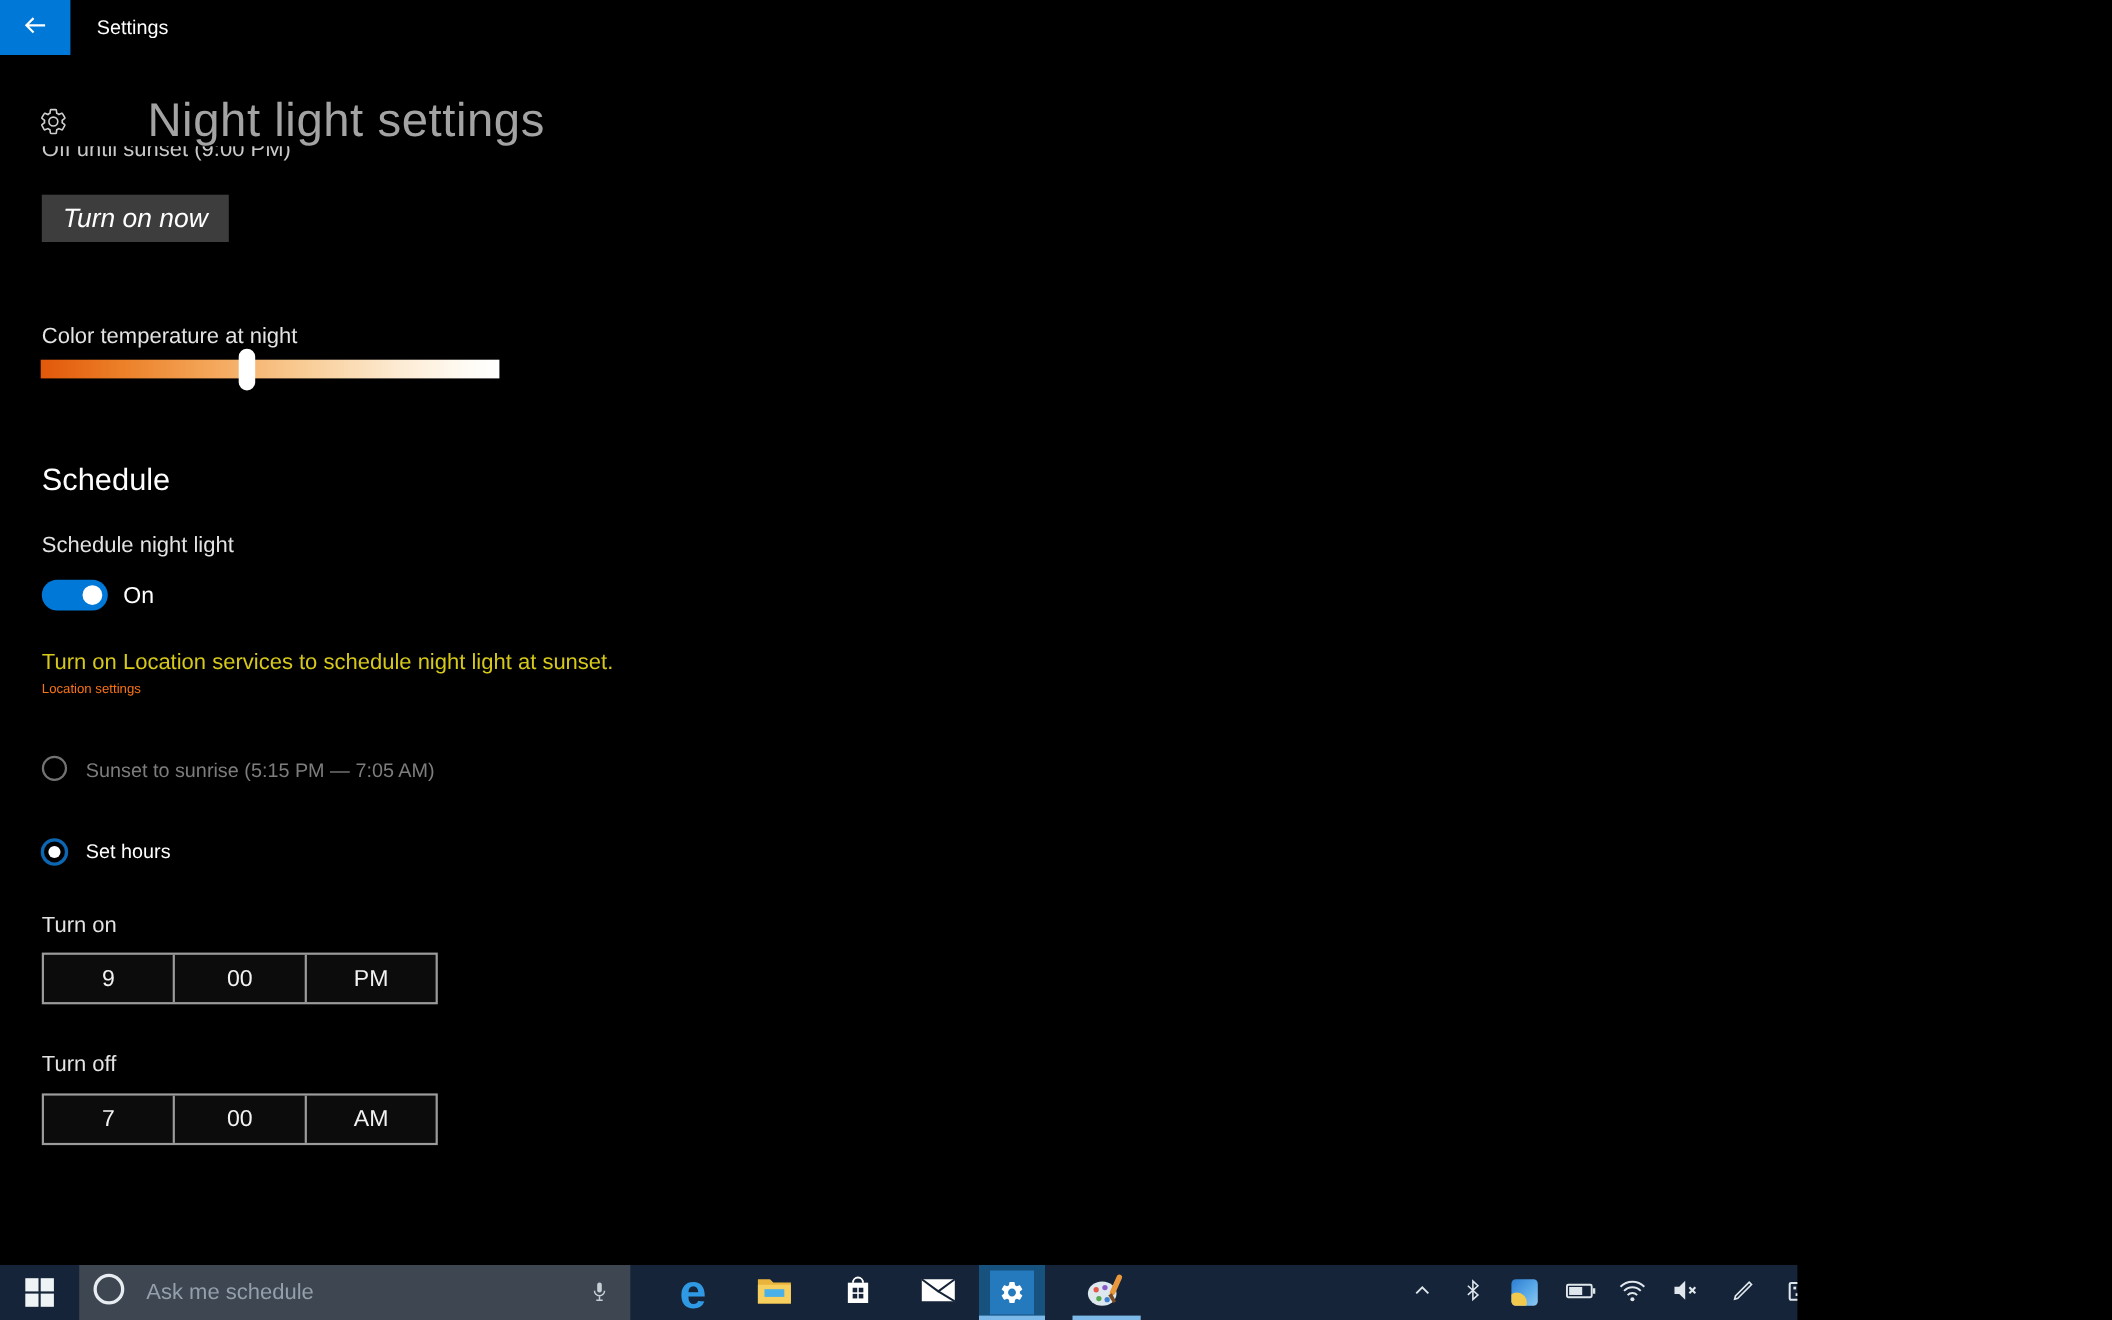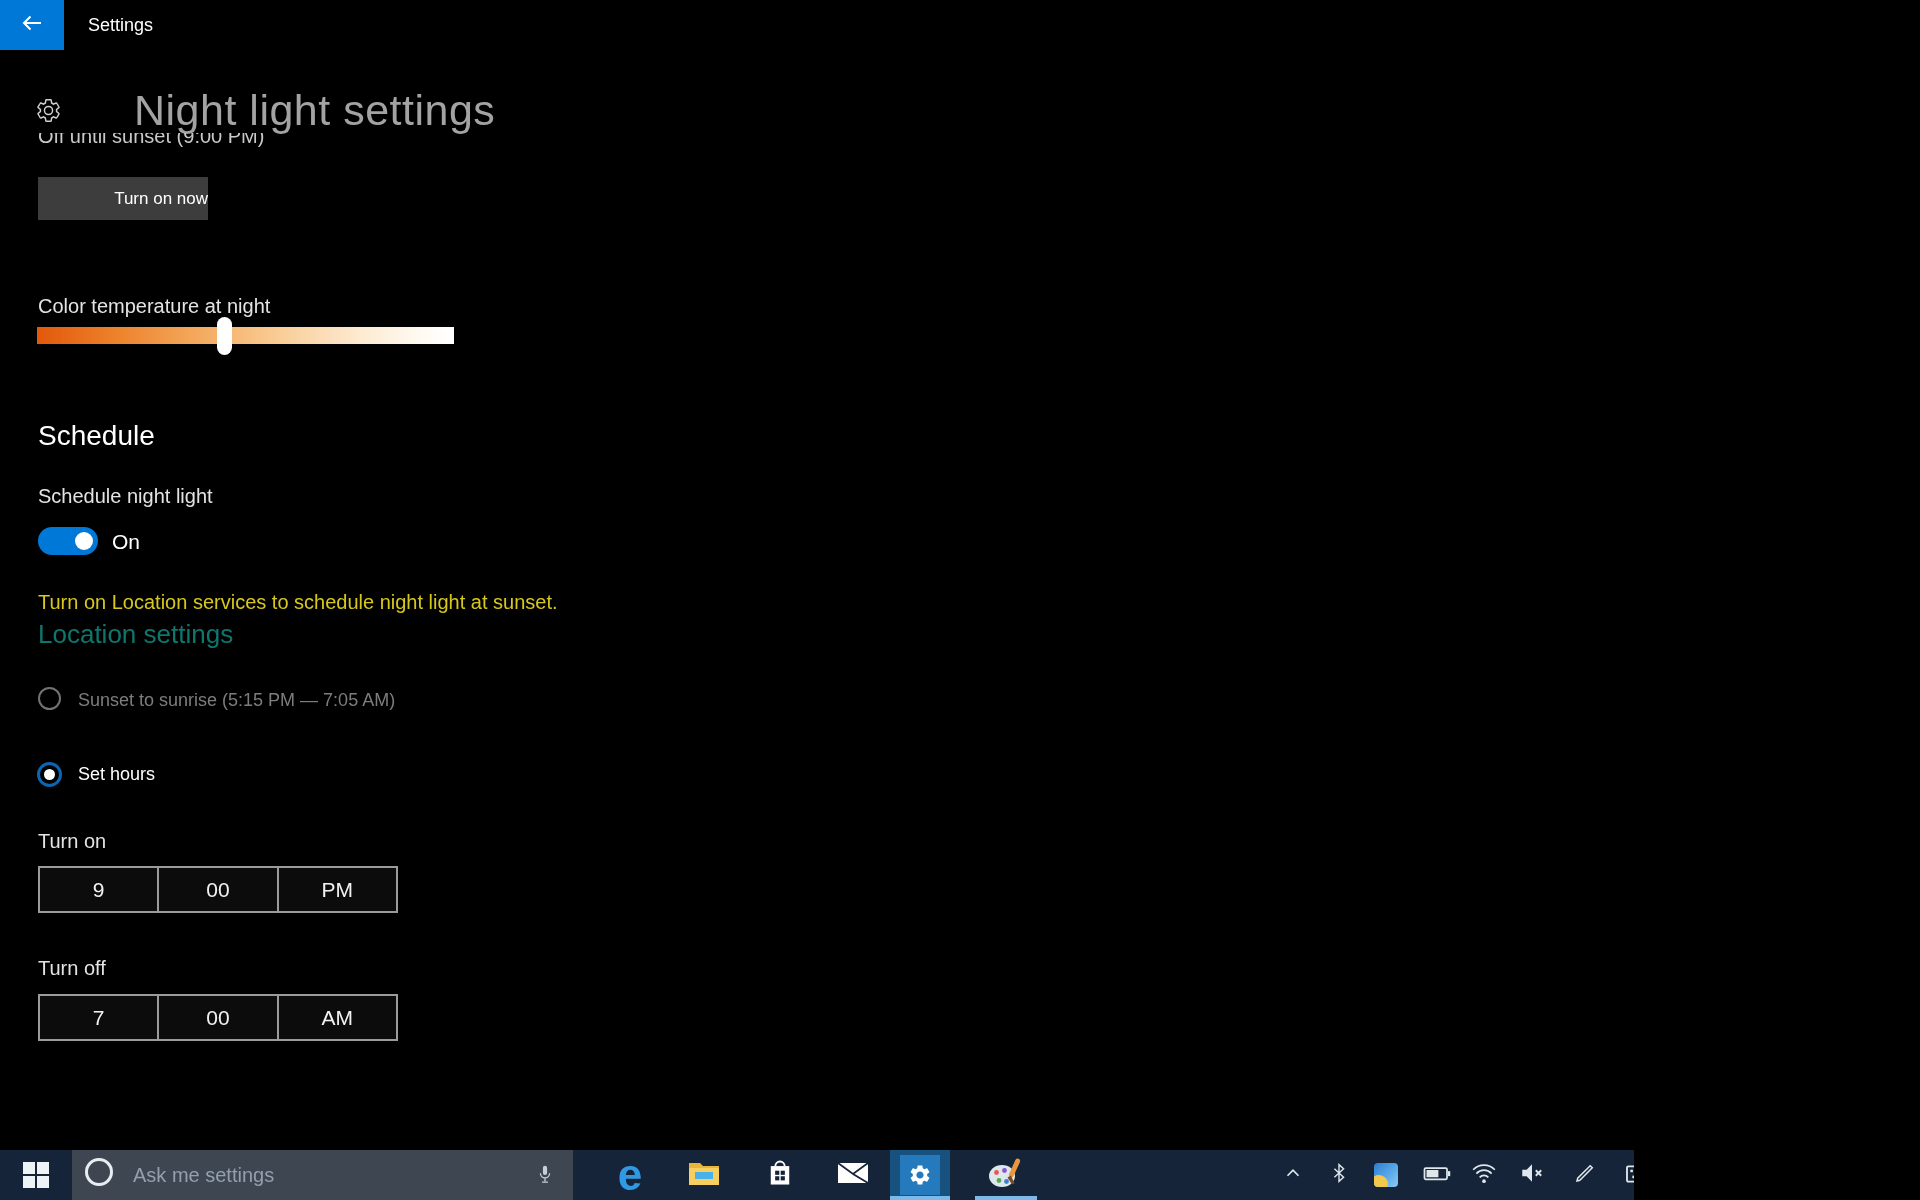--- a/index.html
+++ b/index.html
@@ -18,33 +18,33 @@
   .min-glyph { width:13px; height:2px; background:#a6a6a6; }
   .restore-glyph { position:relative; width:12px; height:12px; }
   .restore-glyph .r1 { position:absolute; left:3px; top:0; width:9px; height:9px; border:1.5px solid #a6a6a6; }
   .restore-glyph .r2 { position:absolute; left:0; top:3px; width:9px; height:9px; border:1.5px solid #a6a6a6; background:#000; }
 
   
   .hdr-gear { position:absolute; left:35px; top:97px; }
   .page-title { position:absolute; left:96px; top:86px; font-size:43px; font-weight:300; color:#a3a3a3; letter-spacing:.5px;margin-left:38px; }
   .status-clip { position:absolute; left:38px; top:133px; width:420px; height:17px; overflow:hidden; }
   .status-clip span { display:block; margin-top:-9px; font-size:20px; line-height:24px; color:#c9c9c9; }
-  .turn-on-btn { position:absolute; left:38px; top:177px; width:170px; height:43px; background:#3d3d3d; border:none; color:#ffffff; font-size:17px; font-family:inherit; text-align:right; }
+  .turn-on-btn { position:absolute; left:38px; top:177px; width:170px; height:43px; background:#3d3d3d; border:none; color:#ffffff; font-size:24px; font-family:inherit; text-align:center;font-style:italic; }
   .label { position:absolute; font-size:20px; color:#e3e3e3; }
   .lbl-colortemp { left:38px; top:271px;margin-top:24px; }
   .slider-track { position:absolute; left:37px; top:327px; width:417px; height:17px;
     background:linear-gradient(90deg,#e2580b 0%,#ec8029 18%,#f4a85c 38%,#f9cd97 58%,#fdebd3 78%,#fffcf6 94%,#ffffff 100%); }
   .slider-thumb { position:absolute; left:217px; top:317px; width:15px; height:38px; border-radius:8px; background:#ffffff; }
   .section-title { position:absolute; left:38px; top:420px; font-size:28px; color:#ffffff; }
   .lbl-schednl { left:38px; top:485px; }
   .toggle { position:absolute; left:38px; top:527px; width:60px; height:28px; border-radius:14px; background:#0078d7; }
   .toggle-knob { position:absolute; left:37px; top:5px; width:18px; height:18px; border-radius:50%; background:#ffffff; }
   .toggle-state { position:absolute; left:112px; top:530px; font-size:21px; color:#ffffff; }
   .warn-text { position:absolute; left:38px; top:591px; font-size:20px; color:#d6c91b; }
-  .link-text { position:absolute; left:38px; top:619px; font-size:26px; color:#0f766e; }
+  .link-text { position:absolute; left:38px; top:619px; font-size:12px; color:#f97316; }
   .radio-circ { position:absolute; border-radius:50%; }
   .radio-off { left:38px; top:687px; width:23px; height:23px; border:2px solid #737373; }
   .radio-on { left:37px; top:762px; width:25px; height:25px; border:3px solid #0d66b2; display:flex; align-items:center; justify-content:center; }
   .radio-on .dot { width:11px; height:11px; border-radius:50%; background:#ffffff; }
   .radio-lbl { position:absolute; font-size:18px; }
   .radio-lbl.dis { left:78px; top:690px; color:#7d7d7d; }
   .radio-lbl.sel { left:78px; top:764px; color:#ffffff; }
   .lbl-turnon { left:38px; top:830px; }
   .lbl-turnoff { left:38px; top:957px; }
   .timepicker { position:absolute; left:38px; width:360px; height:47px; border:2px solid #9b9b9b; background:#0c0c0c; display:flex; }
@@ -158,21 +158,21 @@
       <div class="win-logo">
           <i></i>
           <i></i>
           <i></i>
           <i></i>
         </div>
     </div>
 
     <div class="search-box">
       <div class="cortana-ring"></div>
-      <div class="search-ph">Ask me settings</div>
+      <div class="search-ph">Ask me schedule</div>
       <div class="mic">
         <svg width="20" height="26" viewBox="0 0 24 28">
             <rect x="9.5" y="3" width="5" height="11" rx="2.5" fill="#c6cfd6"></rect>
             <path d="M6.5 12a5.5 5.5 0 0 0 11 0" fill="none" stroke="#c6cfd6" stroke-width="1.6"></path>
             <path d="M12 18v3.5 M8.5 22.5h7" stroke="#c6cfd6" stroke-width="1.6"></path>
           </svg>
       </div>
     </div>
 
     <div class="tb-icon" style="left:600px;">

